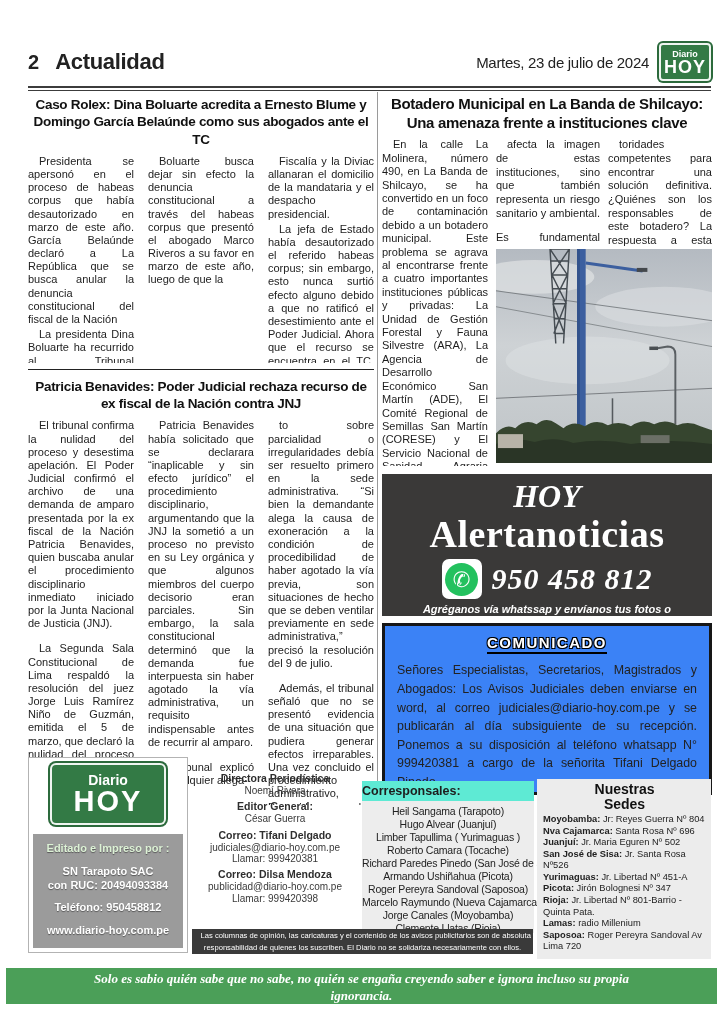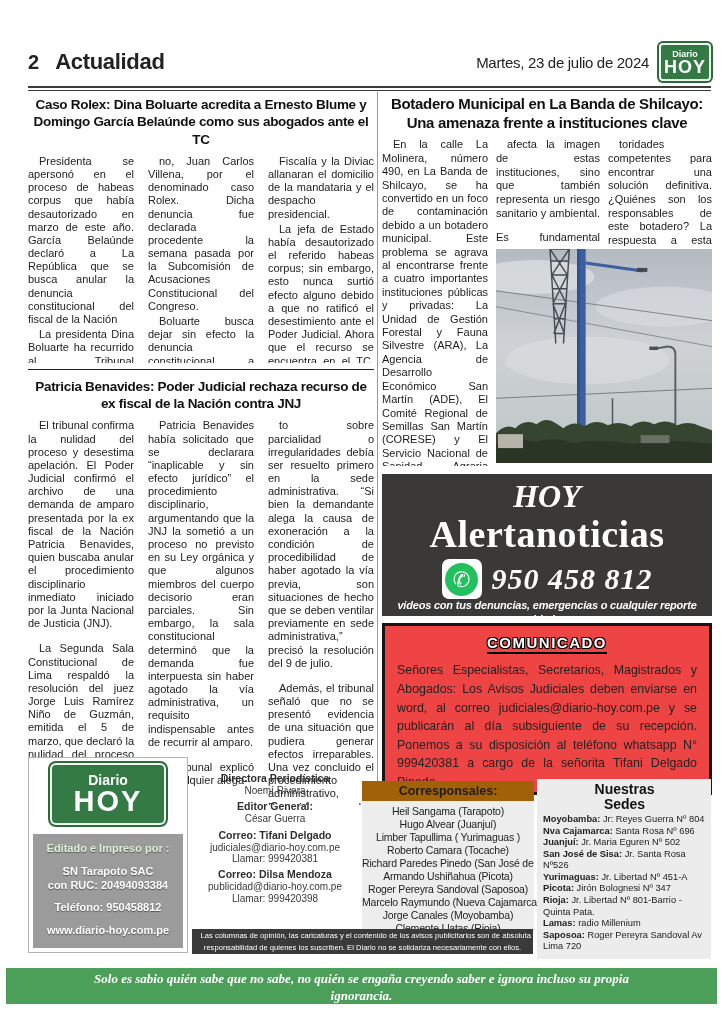--- a/index.html
+++ b/index.html
@@ -62,21 +62,21 @@
   .phone-row { display:flex; align-items:center; justify-content:center; gap:10px; margin-top:4px; }
   .wa-icon { width:40px; height:40px; background:#fff; border-radius:7px;
              display:flex; align-items:center; justify-content:center; }
   .wa-circle { width:33px; height:33px; border-radius:50%; background:#23c15e; color:#fff;
                display:flex; align-items:center; justify-content:center; font-size:21px; line-height:1; }
   .alert-phone { font-size:30px; font-weight:bold; font-style:italic; letter-spacing:1px; }
   .alert-sub { font-size:11px; font-weight:bold; font-style:italic; line-height:1.3; margin-top:3px; }
   .alert-sub2 { font-size:11px; font-weight:bold; font-style:italic; line-height:1.25; letter-spacing:-0.2px; }
 
   
-  .comunicado { margin-top:7px; border:3px solid #161616; background:#ef4444;
+  .comunicado { margin-top:7px; border:3px solid #161616; background:#3b82f6;
                 padding:8px 12px 6px 12px; height:172px; overflow:hidden; }
   .com-title-wrap { text-align:center; margin-bottom:7px; }
   .com-title { display:inline-block; font-size:15px; font-weight:bold; letter-spacing:1.5px;
                color:#fff; border-bottom:2px solid #000; padding-bottom:1px;
                text-shadow:-1px -1px 0 #000, 1px -1px 0 #000, -1px 1px 0 #000, 1px 1px 0 #000; }
   .com-body { font-size:12.4px; line-height:1.5; text-align:justify; color:#222; }
 
   
   .bottom { position:absolute; top:757px; left:28px; width:683px; height:202px; display:flex; gap:3px; }
   .pub-box { width:160px; height:196px; border:1px solid #b3b3b3; background:#fff;
@@ -88,22 +88,22 @@
               text-align:center; font-weight:bold; font-size:11px; line-height:1.25;
               padding-top:8px; text-shadow:0 1px 1px rgba(0,0,0,.45); }
   .pub-gray .lbl { color:#ddf2d6; }
   .pub-gray .gap { height:9px; }
 
   .staff { width:168px; padding-top:16px; text-align:center; font-size:10px; line-height:1.14; color:#3a3a3a; }
   .staff .grp { margin-bottom:5px; }
   .staff .lbl { font-weight:bold; font-size:10.5px; color:#2e2e2e; }
 
   .corr { width:172px; margin-top:24px; }
-  .corr-title { background:#a16207; color:#1d1d1d; font-weight:bold; font-size:12.5px;
-                text-align:center; padding:3px 0; }
+  .corr-title { background:#5eead4; color:#1d1d1d; font-weight:bold; font-size:12.5px;
+                text-align:left; padding:3px 0; }
   .corr-list { background:#ededed; text-align:center; font-size:10.5px; line-height:1.24;
                padding:4px 0 6px 0; color:#222; height:132px; overflow:visible; }
   .corr-list p { white-space:nowrap; letter-spacing:-0.2px; }
 
   .sedes { flex:1; margin-top:22px; background:#ececec; padding:3px 5px 4px 6px; height:180px; overflow:hidden; }
   .sedes-title { text-align:center; font-weight:bold; font-size:14px; line-height:1.05; color:#111; margin-bottom:3px; }
   .sedes-list { font-size:9.3px; line-height:1.24; color:#222; }
   .sedes-list .lbl { font-weight:bold; }
 
   .disclaimer { position:absolute; left:192px; top:929px; width:341px; height:25px;
@@ -142,21 +142,20 @@
     <article class="art1">
       <h2 class="headline">Caso Rolex: Dina Boluarte acredita a Ernesto Blume y Domingo García Belaúnde como sus abogados ante el TC</h2>
       <div class="cols">
         <div>
 
         <p>Presidenta se apersonó en el proceso de habeas corpus que había desautorizado en marzo de este año. García Belaúnde declaró a La República que se busca anular la denuncia constitucional del fiscal de la Nación</p>
             <p>La presidenta Dina Boluarte ha recurrido al Tribunal Constitucional para anular la denuncia constitucional que presentó el fiscal de la Nación interi-</p>
           </div>
         <div>
 
-        <p>no, Juan Carlos Villena, por el denominado caso Rolex. Dicha denuncia fue declarada procedente la semana pasada por la Subcomisión de Acusaciones Constitucional del Congreso.</p>
             <p>Boluarte busca dejar sin efecto la denuncia constitucional a través del habeas corpus que presentó el abogado Marco Riveros a su favor en marzo de este año, luego de que la</p>
           </div>
         <div>
 
         <p>Fiscalía y la Diviac allanaran el domicilio de la mandataria y el despacho presidencial.</p>
             <p>La jefa de Estado había desautorizado el referido habeas corpus; sin embargo, esto nunca surtió efecto alguno debido a que no ratificó el desestimiento ante el Poder Judicial. Ahora que el recurso se encuentra en el TC, la mandataria sí lo respalda y ha acreditado como sus abogados al exmagistrado Ernesto Blume y al reconocido jurista Domingo García Belaunde.</p>
           </div>
       </div>
     </article>
 
@@ -240,20 +239,21 @@
 
     <div class="alert">
       <div class="alert-brand serif">HOY</div>
       <div class="alert-title serif">Alertanoticias</div>
       <div class="phone-row">
         <span class="wa-icon">
             <span class="wa-circle">✆</span>
           </span>
         <span class="alert-phone serif">950 458 812</span>
       </div>
+      <div class="alert-sub">Agréganos vía whatssap y envíanos tus fotos o</div>
       <div class="alert-sub2">videos con tus denuncias, emergencias o cualquier reporte  cuidadano</div>
     </div>
 
     <div class="comunicado">
       <div class="com-title-wrap"><span class="com-title">COMUNICADO</span></div>
       <p class="com-body">Señores Especialistas, Secretarios, Magistrados y Abogados: Los Avisos Judiciales deben enviarse en word, al correo judiciales@diario-hoy.com.pe y se publicarán al día subsiguiente de su recepción. Ponemos a su disposición al teléfono whatsapp N° 999420381 a cargo de la señorita Tifani Delgado Pinedo</p>
     </div>
   </section>
 
   <section class="bottom">

